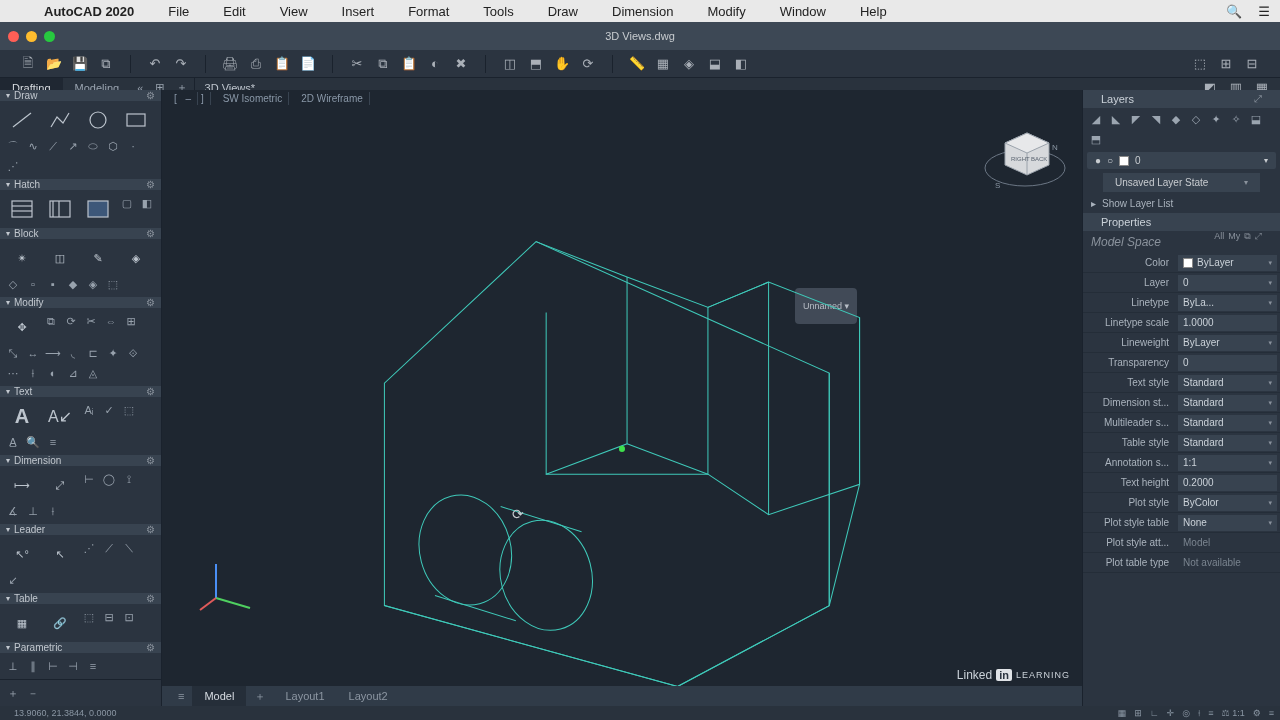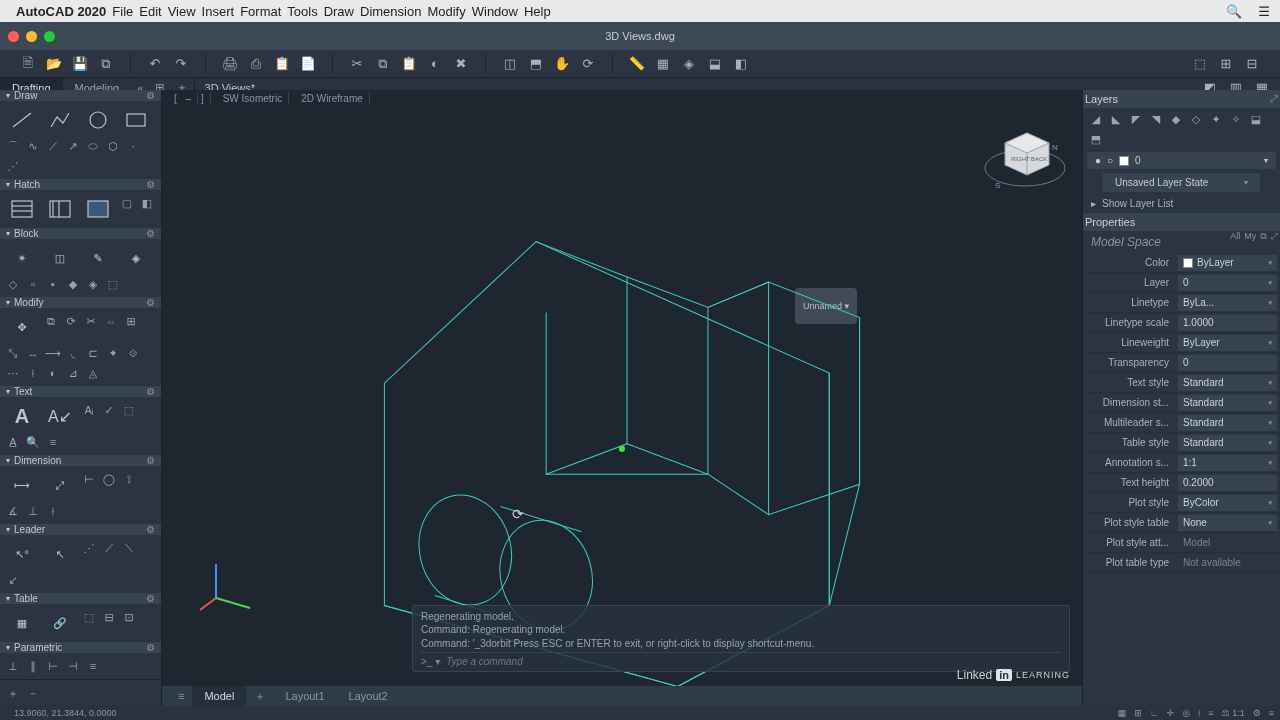--- a/index.html
+++ b/index.html
@@ -1,19 +1,19 @@
 <!DOCTYPE html>
 <html><head>
 <meta charset="utf-8">
 <style>
 * { margin: 0; padding: 0; box-sizing: border-box; font-family: -apple-system, "Helvetica Neue", Arial, sans-serif; }
 body { width: 1280px; height: 720px; background: #2b3440; color: #c8ccd0; overflow: hidden; font-size: 11px; position: relative; }
 
 
-.menubar { height: 22px; background: #e9e9e9; display: flex; align-items: center; padding: 0 10px; gap: 6px; color: #222; font-size: 13px; }
+.menubar { height: 22px; background: #e9e9e9; display: flex; align-items: center; padding: 0 10px; gap: 34px; color: #222; font-size: 13px; }
 .menubar .apple { font-size: 14px; }
 .menubar .appname { font-weight: 600; }
 .menubar .right { margin-left: auto; display: flex; gap: 16px; align-items: center; }
 
 
 .titlebar { height: 28px; background: #3d4855; display: flex; align-items: center; padding: 0 8px; position: relative; }
 .traffic { display: flex; gap: 7px; }
 .traffic span { width: 11px; height: 11px; border-radius: 50%; display: block; }
 .tr-red { background: #ff5f56; } .tr-yel { background: #ffbd2e; } .tr-grn { background: #27c93f; }
 .titlebar .title { position: absolute; left: 50%; transform: translateX(-50%); color: #c8ccd0; font-size: 11px; }
@@ -63,21 +63,21 @@
 .cmdinput { flex: 1; background: transparent; border: none; outline: none; color: #b6bfc9; font-style: italic; font-size: 10px; }
 
 
 .btmtabs { position: absolute; left: 0; right: 0; bottom: 0; height: 20px; background: #303b48; display: flex; align-items: stretch; padding-left: 8px; }
 .btmtab { padding: 0 12px; display: flex; align-items: center; color: #8c96a2; cursor: pointer; font-size: 11px; }
 .btmtab.active { background: #252e39; color: #d6dbe1; }
 .btm-add { padding: 0 8px; display: flex; align-items: center; color: #8c96a2; cursor: pointer; }
 
 
 .rightpal { width: 198px; background: #2b3440; border-left: 1px solid #1a222d; display: flex; flex-direction: column; overflow: hidden; }
-.panelhead { height: 18px; background: #384350; display: flex; align-items: center; padding: 0 2px; font-size: 11px; color: #cbd2d9; }
+.panelhead { height: 18px; background: #384350; display: flex; align-items: center; padding: 0 18px; font-size: 11px; color: #cbd2d9; }
 .panelhead .spacer { margin-left: auto; display: flex; gap: 6px; color: #8f98a3; font-size: 10px; }
 .layer-icons { display: flex; gap: 6px; padding: 4px 6px; flex-wrap: wrap; }
 .layer-icons span { width: 14px; height: 14px; color: #9ba5b0; display: flex; align-items: center; justify-content: center; cursor: pointer; font-size: 11px; }
 .layer-row { display: flex; align-items: center; gap: 6px; padding: 3px 8px; background: #384350; margin: 2px 4px; border-radius: 2px; font-size: 10px; }
 .color-sw { width: 10px; height: 10px; background: #fff; border: 1px solid #888; }
 .layer-state { margin: 2px 20px; padding: 4px 12px; background: #384350; font-size: 10px; display: flex; align-items: center; }
 .layer-state::after { content: "▾"; margin-left: auto; font-size: 8px; color: #8a929c; }
 .layer-list-trig { padding: 4px 8px; font-size: 10px; color: #aab3bd; display: flex; align-items: center; gap: 6px; cursor: pointer; }
 
 .proprow { display: flex; align-items: center; height: 20px; border-bottom: 1px solid #242d38; font-size: 10px; }
@@ -431,31 +431,20 @@
     </svg>
 
     <span class="orbit-cursor">⟳</span>
 
     <svg class="ucs">
       <line x1="18" y1="42" x2="18" y2="8" stroke="#4a8ff5" stroke-width="2"></line>
       <line x1="18" y1="42" x2="52" y2="52" stroke="#4fd060" stroke-width="2"></line>
       <line x1="18" y1="42" x2="2" y2="54" stroke="#e05a5a" stroke-width="2"></line>
     </svg>
 
-    <div class="cmdarea">
-      <div class="cmdhist">
-        <div>Regenerating model.</div>
-        <div>Command:  Regenerating model.</div>
-        <div>Command: '_3dorbit Press ESC or ENTER to exit, or right-click to display shortcut-menu.</div>
-      </div>
-      <div class="cmdline">
-        <span class="prompt">&gt;_ ▾</span>
-        <input class="cmdinput" placeholder="Type a command" style="">
-      </div>
-    </div>
 
     <div class="btmtabs">
       <div class="btm-add">≡</div>
       <div class="btmtab active">Model</div>
       <div class="btm-add">＋</div>
       <div class="btmtab">Layout1</div>
       <div class="btmtab">Layout2</div>
     </div>
 
     <div class="linkedin">

